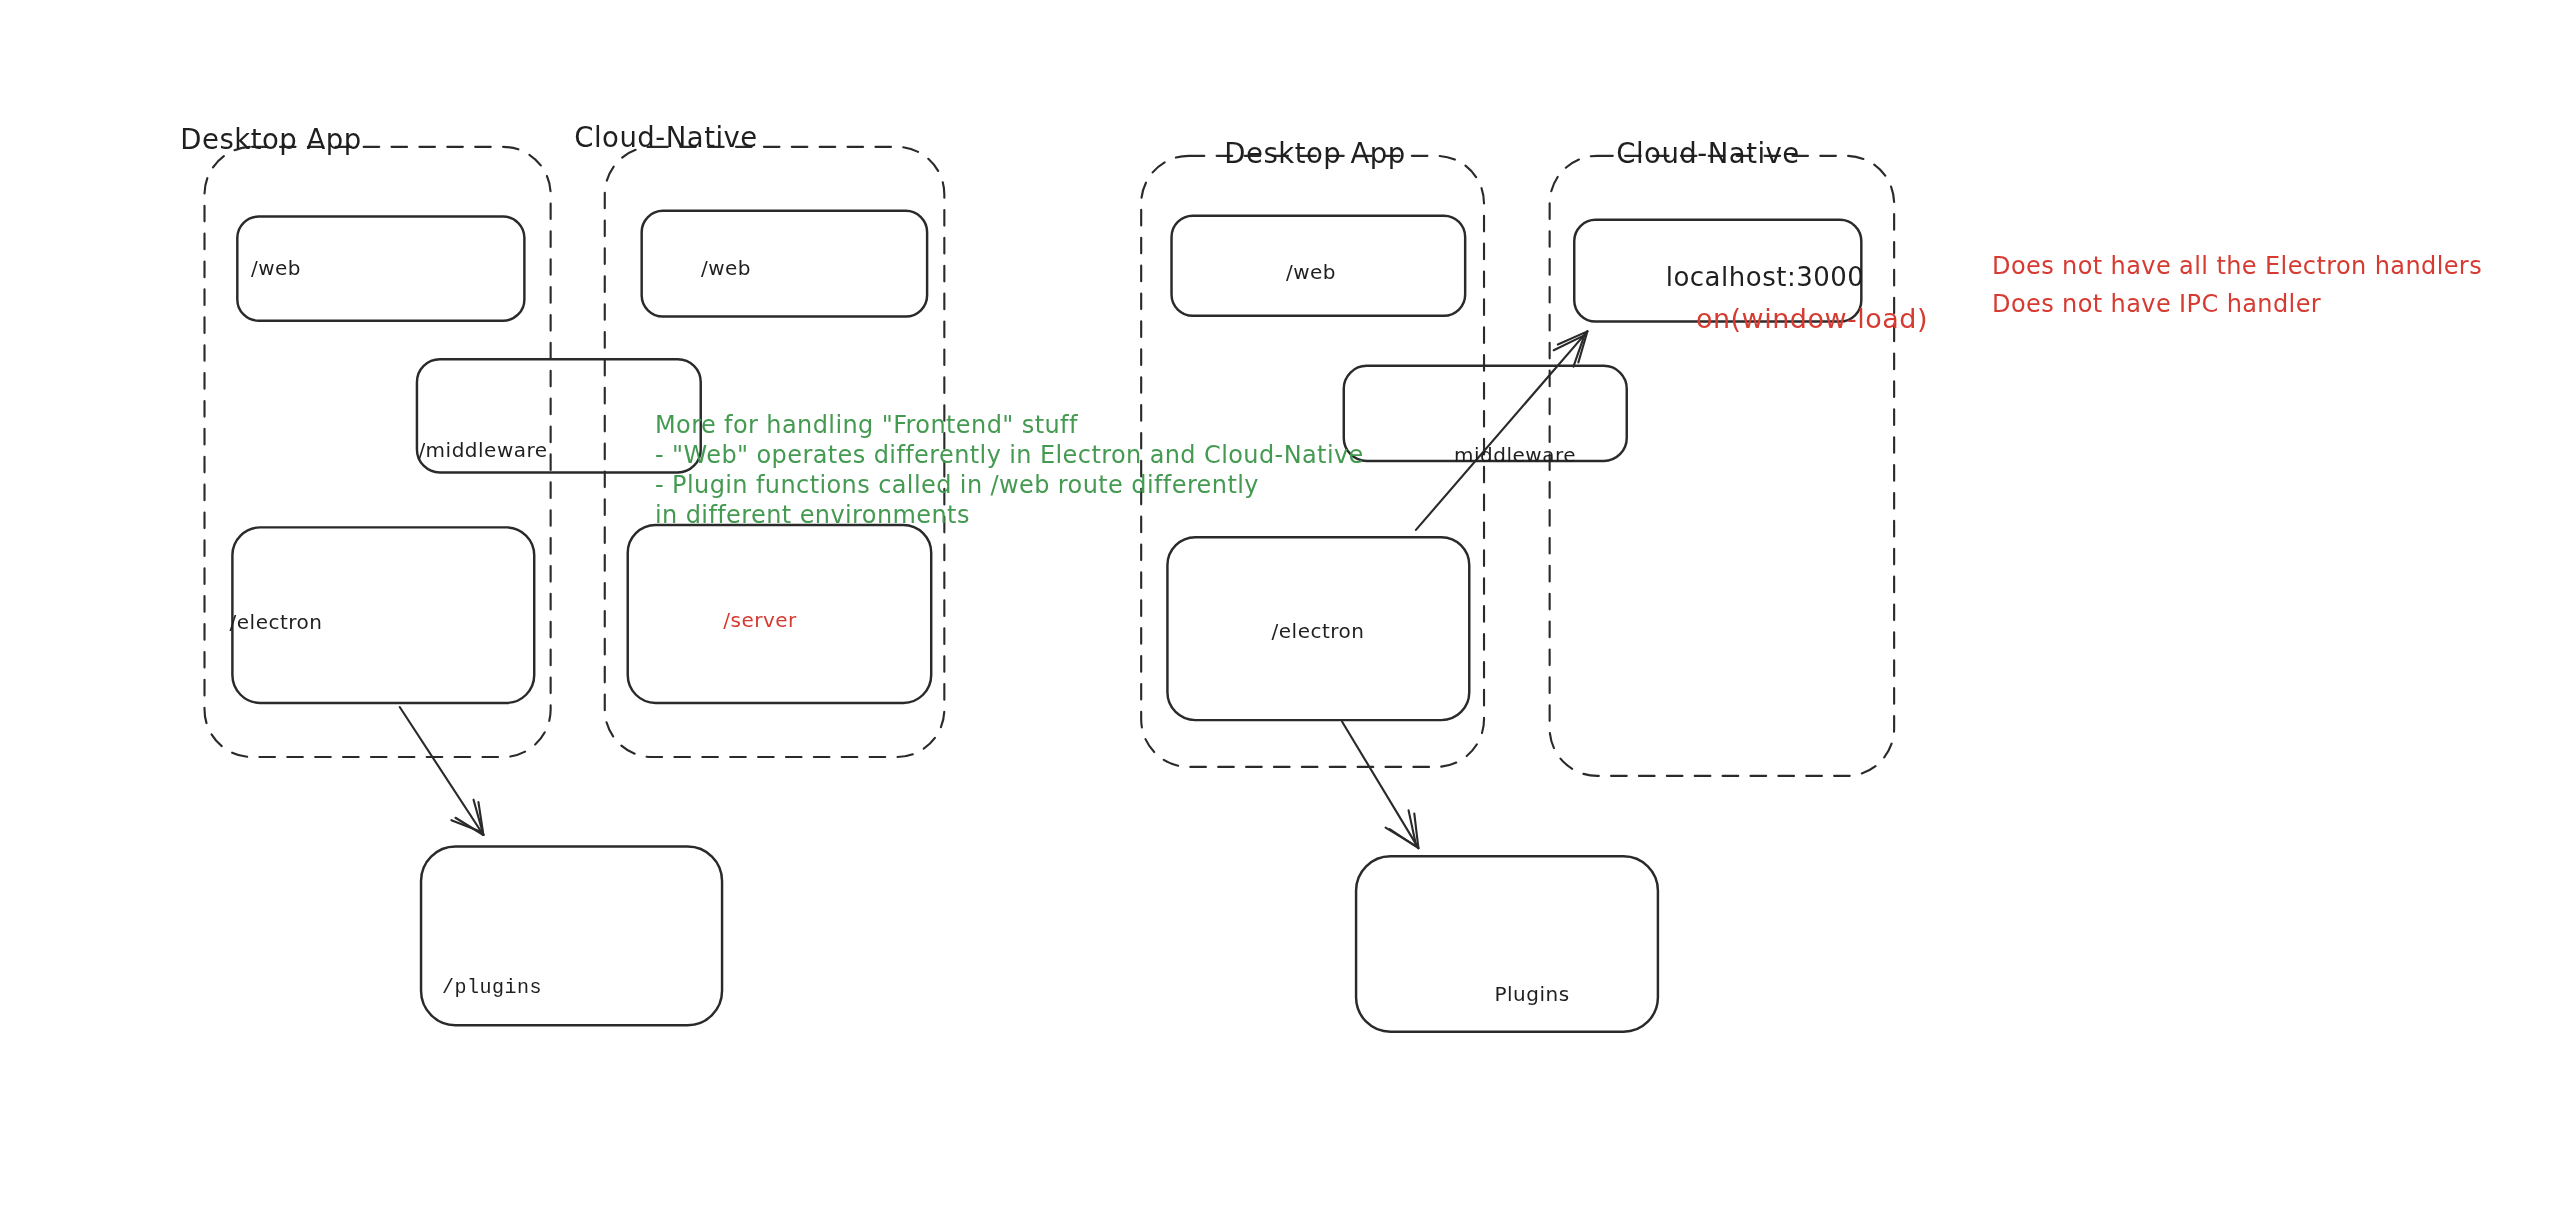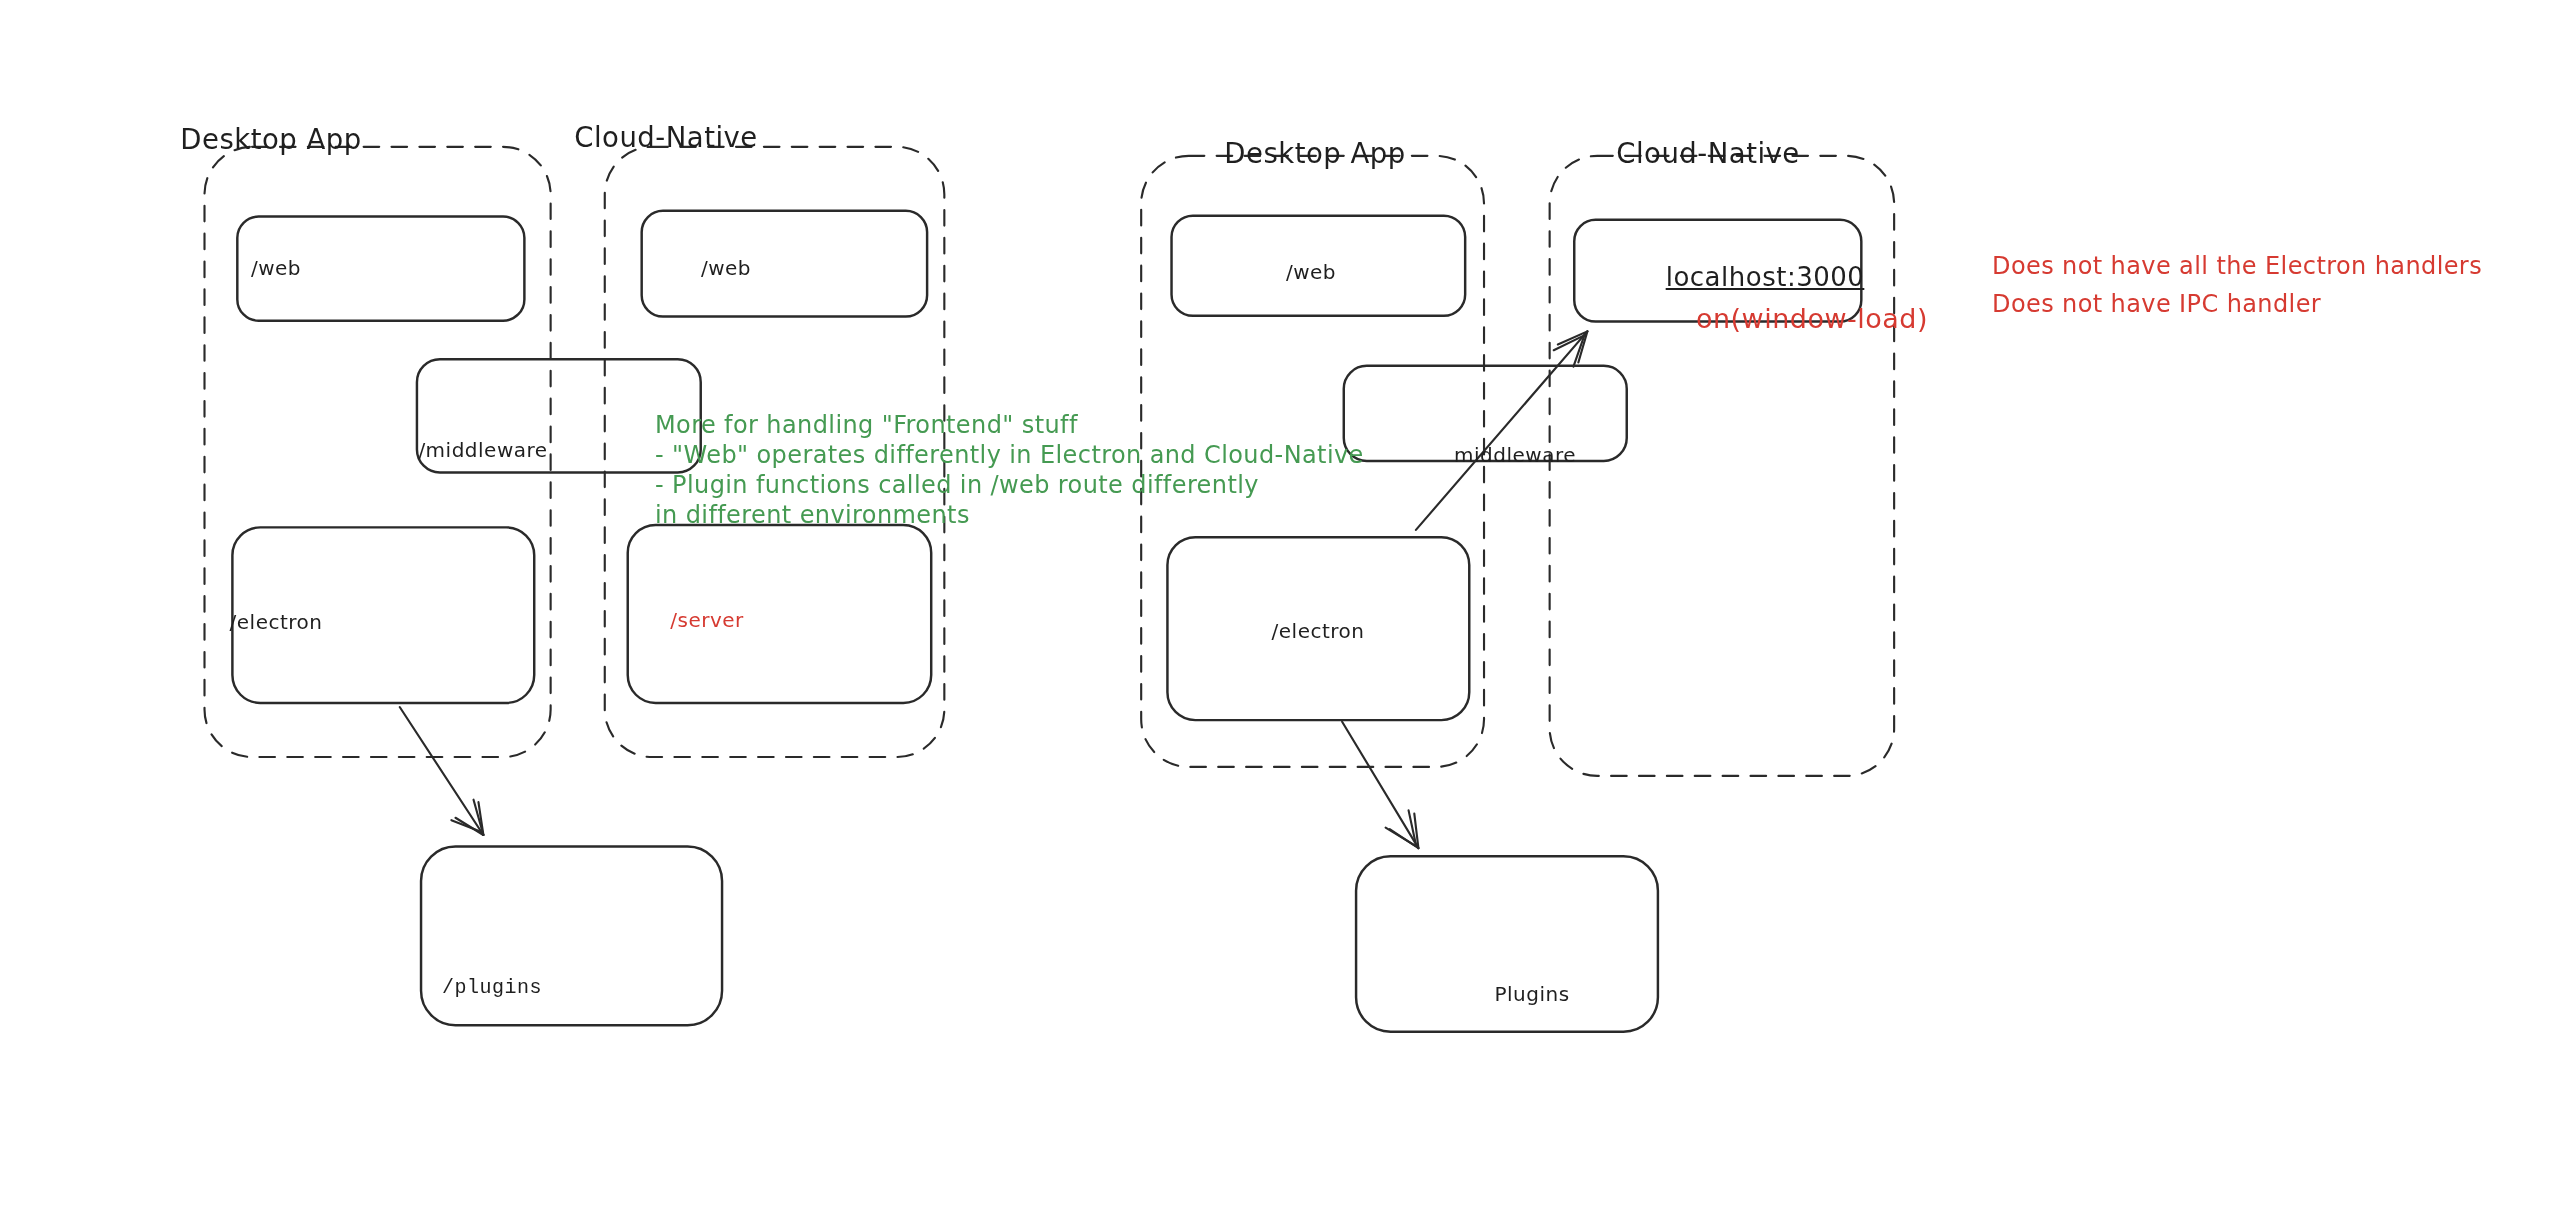--- a/index.html
+++ b/index.html
@@ -72,37 +72,37 @@
     </g>
   </svg>
 
   <div class="lbl hdr" style="left:271px;top:123px;">Desktop App</div>
   <div class="lbl hdr" style="left:666px;top:121px;">Cloud-Native</div>
 
   <div class="lbl" style="left:276px;top:256px;">/web</div>
   <div class="lbl" style="left:726px;top:256px;">/web</div>
   <div class="lbl" style="left:483px;top:438px;">/middleware</div>
   <div class="lbl" style="left:276px;top:610px;">/electron</div>
-  <div class="lbl red" style="left:707px;top:608px;text-align:right;">/server</div>
+  <div class="lbl red" style="left:760px;top:608px;text-align:right;">/server</div>
   <div class="lbl" style="left:492px;top:976px;font-family:Liberation Mono, monospace;">/plugins</div>
 
   <div class="note note-green" style="left:655px;top:410px;">
     <div>More for handling "Frontend" stuff</div>
     <div>- "Web" operates differently in Electron and Cloud-Native</div>
     <div>- Plugin functions called in /web route differently</div>
     <div>in different environments</div>
   </div>
 
   <div class="lbl hdr" style="left:1315px;top:137px;">Desktop App</div>
   <div class="lbl hdr" style="left:1708px;top:137px;">Cloud-Native</div>
 
   <div class="lbl" style="left:1311px;top:260px;">/web</div>
   <div class="lbl" style="left:1515px;top:443px;">middleware</div>
   <div class="lbl" style="left:1318px;top:619px;">/electron</div>
-  <div class="lbl lh-main" style="left:1765px;top:262px;text-decoration:underline;">localhost:3000</div>
+  <div class="lbl lh-main" style="left:1765px;top:262px;">localhost:3000</div>
   <div class="lbl lh-sub red" style="left:1812px;top:303px;">on(window-load)</div>
   <div class="lbl" style="left:1532px;top:982px;">Plugins</div>
 
   <div class="note note-red" style="left:1992px;top:247px;">
     <div>Does not have all the Electron handlers</div>
     <div>Does not have IPC handler</div>
   </div>
 
 </div>
 

